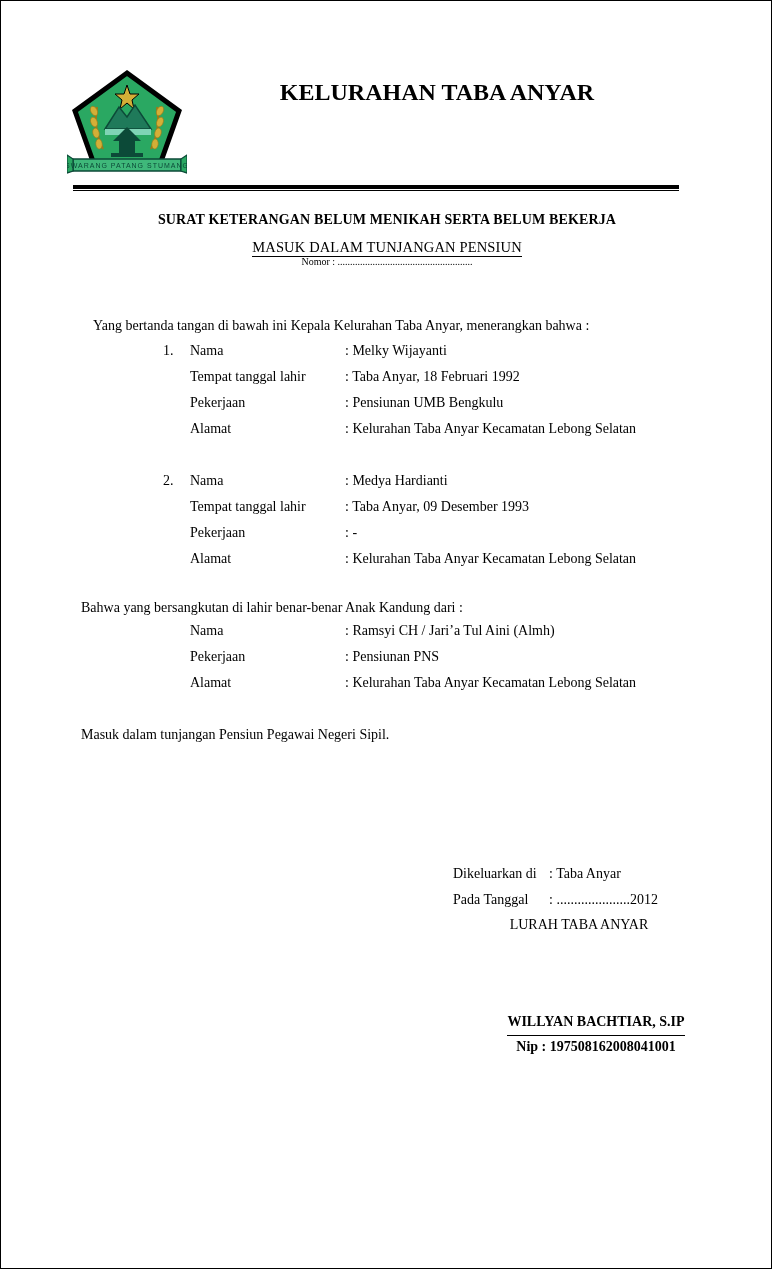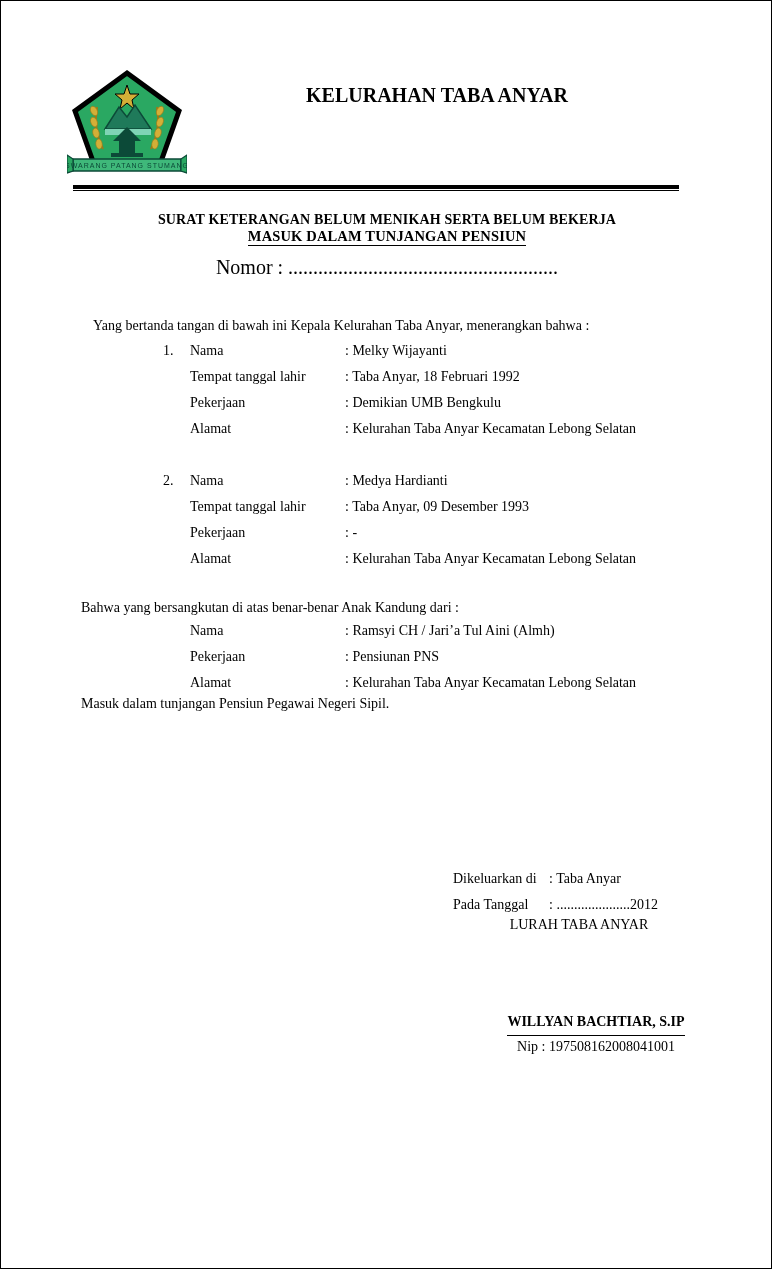--- a/index.html
+++ b/index.html
@@ -46,24 +46,23 @@
     text-align: center;
   }
   .kop-line1 {
     font-size: 17.5px;
     font-weight: bold;
     letter-spacing: 0.1px;
     line-height: 1.25;
     white-space: nowrap;
   }
   .kop-line2 {
-    font-size: 20px;
+    font-size: 24px;
     font-weight: bold;
     line-height: 1.3;
-    margin-top: 5px;
     white-space: nowrap;
   }
   .kop-line3 {
     font-size: 14px;
     line-height: 1.3;
     margin-top: 9px;
     white-space: nowrap;
   }
 
   .kop-rule {
@@ -95,42 +94,41 @@
     text-align: center;
   }
   .title-1 {
     font-size: 14px;
     font-weight: bold;
     letter-spacing: 0.15px;
     white-space: nowrap;
   }
   .title-2 {
     font-size: 14.5px;
-    font-weight: bold;
+    font-weight: normal;
     letter-spacing: 0.15px;
-    margin-top: 0;
+    margin-top: 11px;
     white-space: nowrap;
   }
   .title-2 span { border-bottom: 1.6px solid #000; padding-bottom: 1px; }
   .title-nomor {
-    font-size: 20px;
-    margin-top: 11px;
+    font-size: 10px;
     white-space: nowrap;
   }
 
   
   .body-text {
     position: absolute;
     font-size: 14px;
     line-height: 1.35;
     white-space: nowrap;
   }
   .intro { left: 92px; top: 316px; }
   .parent-intro { left: 80px; top: 598px; }
-  .closing-1 { left: 80px; top: 694px; }
+  .closing-1 { left: 80px; top: 725px; }
   .closing-2 { left: 80px; top: 758px; }
 
   .person-block {
     position: absolute;
     left: 80px;
     width: 640px;
   }
   .person-1 { top: 342px; }
   .person-2 { top: 472px; }
   .parent-block { top: 622px; }
@@ -160,21 +158,21 @@
 
   
   .sign-block {
     position: absolute;
     left: 452px;
     top: 860px;
     width: 300px;
   }
   .sign-row {
     display: flex;
-    align-items: flex-end;
+    align-items: center;
     height: 26px;
     font-size: 14px;
     white-space: nowrap;
   }
   .sign-label { width: 96px; flex: 0 0 96px; }
   .sign-val { flex: 1 1 auto; }
   .sign-office {
     font-size: 14px;
     text-align: center;
     margin-top: 4px;
@@ -193,20 +191,21 @@
   .signer-name {
     font-size: 14px;
     font-weight: bold;
     white-space: nowrap;
   }
   .signer-name span { border-bottom: 1.6px solid #000; padding-bottom: 6px; }
   .signer-nip {
     font-size: 14px;
     margin-top: 9px;
     white-space: nowrap;
+    font-weight: bold;
   }
 </style>
 </head>
 <body>
 
 <div class="page">
 
   <div class="letterhead">
 
     <div class="logo-wrap">
@@ -274,21 +273,21 @@
       <div class="val-col">: Melky Wijayanti</div>
     </div>
     <div class="row">
       <div class="num-col"></div>
       <div class="label-col">Tempat tanggal lahir</div>
       <div class="val-col">: Taba Anyar, 18 Februari 1992</div>
     </div>
     <div class="row">
       <div class="num-col"></div>
       <div class="label-col">Pekerjaan</div>
-      <div class="val-col">: Demikian UMB Bengkulu</div>
+      <div class="val-col">: Pensiunan UMB Bengkulu</div>
     </div>
     <div class="row">
       <div class="num-col"></div>
       <div class="label-col">Alamat</div>
       <div class="val-col">: Kelurahan Taba Anyar Kecamatan Lebong Selatan</div>
     </div>
   </div>
 
   <div class="person-block person-2">
     <div class="row">
@@ -306,21 +305,21 @@
       <div class="label-col">Pekerjaan</div>
       <div class="val-col">: -</div>
     </div>
     <div class="row">
       <div class="num-col"></div>
       <div class="label-col">Alamat</div>
       <div class="val-col">: Kelurahan Taba Anyar Kecamatan Lebong Selatan</div>
     </div>
   </div>
 
-  <div class="body-text parent-intro">Bahwa yang bersangkutan di atas benar-benar Anak Kandung dari :</div>
+  <div class="body-text parent-intro">Bahwa yang bersangkutan di lahir benar-benar Anak Kandung dari :</div>
 
   <div class="person-block parent-block">
     <div class="row">
       <div class="num-col"></div>
       <div class="label-col">Nama</div>
       <div class="val-col">: Ramsyi CH / Jari’a Tul Aini (Almh)</div>
     </div>
     <div class="row">
       <div class="num-col"></div>
       <div class="label-col">Pekerjaan</div>

